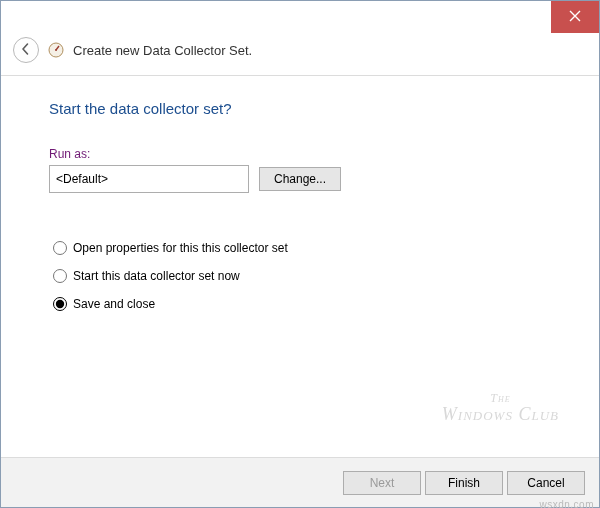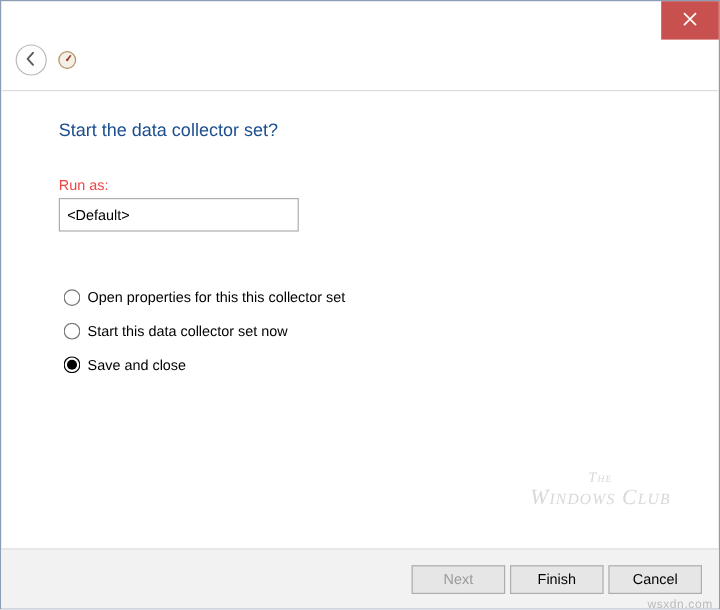--- a/index.html
+++ b/index.html
@@ -62,21 +62,21 @@
   .content {
     padding: 24px 48px 0 48px;
   }
   .heading {
     color: #1c4e8f;
     font-size: 15px;
     font-weight: 400;
     margin-bottom: 30px;
   }
   .label {
-    color: #ef4444;
+    color: #701a75;
     font-size: 12px;
     margin-bottom: 4px;
   }
   .row-input {
     display: flex;
     gap: 10px;
     align-items: center;
     margin-bottom: 48px;
   }
   .text-input {
@@ -181,28 +181,30 @@
           </svg>
       </span>
     </div>
     <span class="app-icon">
       <svg viewBox="0 0 18 18">
           <circle cx="9" cy="9" r="7" fill="#f5f0e6" stroke="#b09060" stroke-width="1"></circle>
           <path d="M9 9 L12 5" stroke="#9a3b2f" stroke-width="1.4"></path>
           <circle cx="9" cy="9" r="1" fill="#9a3b2f"></circle>
         </svg>
     </span>
+    <span class="title-text">Create new Data Collector Set.</span>
   </div>
 
   <div class="content">
     <div class="heading">Start the data collector set?</div>
 
     <div class="label">Run as:</div>
     <div class="row-input">
       <input type="text" class="text-input" value="&lt;Default&gt;" style="">
+      <button class="btn">Change...</button>
     </div>
 
     <div class="radio-group">
       <label class="radio-row">
         <input type="radio" name="opt" style="">
         <span>Open properties for this this collector set</span>
       </label>
       <label class="radio-row">
         <input type="radio" name="opt" style="">
         <span>Start this data collector set now</span>

